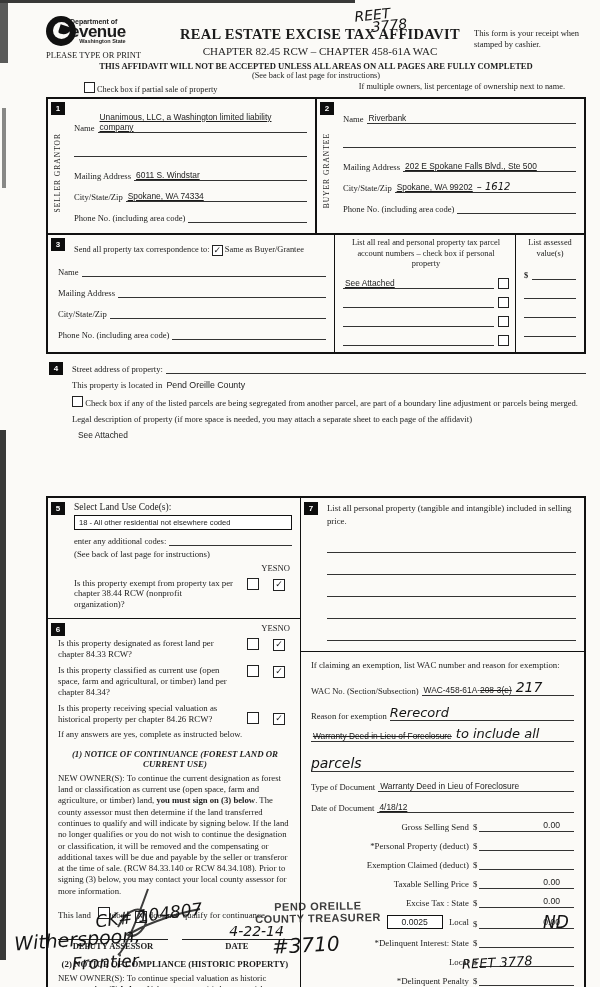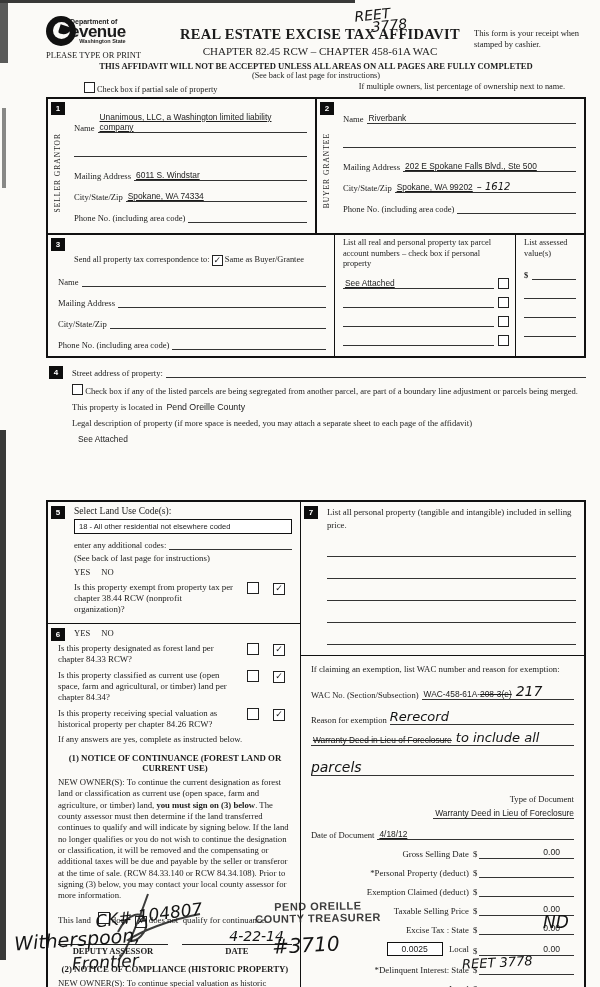--- a/index.html
+++ b/index.html
@@ -43,34 +43,34 @@
         font-size:7.5px;letter-spacing:1px;line-height:9px;}
   .fld{display:flex;align-items:flex-end;gap:3px;margin-top:9px;font-size:8.6px;}
   .fld .lab{white-space:nowrap;}
   .ln{flex:1;border-bottom:1px solid #333;min-height:11px;display:flex;align-items:flex-end;gap:4px;}
   .val{font-family:"Liberation Sans",sans-serif;font-size:8.4px;padding-left:2px;}
   
   .s3{display:flex;border:2px solid #111;border-top:none;}
   .s3a{width:47%;position:relative;padding:4px 8px 6px 26px;border-right:1.5px solid #111;}
   .s3b{width:31%;padding:3px 6px 6px 8px;border-right:1.5px solid #111;font-size:8.3px;}
   .s3c{flex:1;padding:3px 8px 6px 8px;font-size:8.3px;}
-  .s3head{font-size:8.4px;text-align:left;line-height:1.25;}
+  .s3head{font-size:8.4px;text-align:center;line-height:1.25;}
   .cline{display:flex;align-items:flex-end;gap:4px;margin-top:8px;}
   .cline .ln{min-height:10px;}
   
   .s4{position:relative;padding:6px 0 0 26px;font-size:8.6px;}
   .s4 p{margin:6px 0 0;}
   
   .cols{display:flex;border:2px solid #111;margin-top:4px;}
   .lcol{width:47%;border-right:1.5px solid #111;position:relative;}
   .rcol{flex:1;position:relative;}
   .sec{position:relative;padding:4px 8px 6px 26px;font-size:8.8px;}
   .codebox{border:1.5px solid #111;font-family:"Liberation Sans",sans-serif;font-size:7.6px;
            padding:2px 4px;margin:3px 0 2px;background:#fff;}
-  .yn{display:flex;justify-content:flex-start;gap:11px;font-size:8.6px;font-weight:400;margin:4px 2px 0 0;}
+  .yn{display:flex;justify-content:flex-end;gap:0;font-size:8.6px;font-weight:400;margin:4px 2px 0 0;}
   .qrow{display:flex;align-items:flex-start;margin-top:5px;}
   .qrow .q{flex:1;padding-right:6px;line-height:1.25;}
   .qrow .b{width:26px;text-align:center;}
   .notice-t{text-align:center;font-weight:700;font-size:8.8px;margin-top:8px;}
   .body-p{font-size:8.7px;line-height:1.3;margin-top:4px;text-align:left;}
   .sigrow{display:flex;gap:14px;margin-top:16px;font-size:8.8px;}
   .sigrow .half{flex:1;border-top:1px solid #222;text-align:center;padding-top:1px;font-weight:700;font-size:8.6px;}
   
   .mrow{display:flex;align-items:flex-end;font-size:8.8px;margin-top:7px;}
   .mlab{width:158px;text-align:right;white-space:nowrap;}
@@ -186,21 +186,21 @@
         <div class="fld">
             <span class="lab">Phone No. (including area code)</span>
           <span class="ln"></span>
           </div>
       </div>
     </div>
 
     <div class="s3">
       <div class="s3a">
         <div class="numbox tl">3</div>
-        <div style="font-size:8.4px;margin-top:16px;">
+        <div style="font-size:8.4px;margin-top:6px;">
           <span>Send all property tax correspondence to:</span>
           <span class="cb"><span>✓</span></span>
           <span>Same as Buyer/Grantee</span>
         </div>
         <div class="fld" style="margin-left:-16px;">
             <span class="lab">Name</span>
             <span class="ln"></span>
           </div>
         <div class="fld" style="margin-left:-16px;">
             <span class="lab">Mailing Address</span>
@@ -253,24 +253,24 @@
           </div>
       </div>
     </div>
 
     <div class="s4">
       <div class="numbox" style="left:3px;top:8px;">4</div>
       <div class="fld" style="margin-top:2px;">
           <span class="lab">Street address of property:</span>
           <span class="ln"></span>
         </div>
+      <p><span>This property is located in</span>
+         <span class="val" style="font-size:8.8px;">Pend Oreille County</span></p>
       <p><span class="cb"></span>
          <span>Check box if any of the listed parcels are being segregated from another parcel, are part of a boundary line adjustment or parcels being merged.</span></p>
-      <p><span>This property is located in</span>
-         <span class="val" style="font-size:8.8px;">Pend Oreille County</span></p>
       <p>Legal description of property (if more space is needed, you may attach a separate sheet to each page of the affidavit)</p>
       <p class="val" style="margin-left:4px;">See Attached</p>
       <div style="height:52px;"></div>
     </div>
 
     <div class="cols">
       <div class="lcol">
         <div class="sec" style="border-bottom:1.5px solid #111;padding-bottom:8px;">
           <div class="numbox" style="left:3px;top:4px;">5</div>
           <div style="font-size:9.5px;">Select Land Use Code(s):</div>
@@ -299,27 +299,27 @@
           <div class="qrow" style="margin-left:-16px;">
             <div class="q">Is this property designated as forest land per chapter 84.33 RCW?</div>
             <div class="b"><span class="cb big"></span></div>
             <div class="b"><span class="cb big"><span>✓</span></span></div>
           </div>
           <div class="qrow" style="margin-left:-16px;">
             <div class="q">Is this property classified as current use (open space, farm and agricultural, or timber) land per chapter 84.34?</div>
             <div class="b"><span class="cb big"></span></div>
             <div class="b"><span class="cb big"><span>✓</span></span></div>
           </div>
-          <div class="qrow" style="margin-left:-16px;">
+          <div class="qrow" style="margin-left:-16px;align-items:flex-end;">
             <div class="q">Is this property receiving special valuation as historical property per chapter 84.26 RCW?</div>
             <div class="b"><span class="cb big"></span></div>
             <div class="b"><span class="cb big"><span>✓</span></span></div>
           </div>
           <div class="body-p" style="margin-left:-16px;">If any answers are yes, complete as instructed below.</div>
-          <div class="notice-t" style="margin-left:-16px;">(1) NOTICE OF CONTINUANCE (FOREST LAND OR CURRENT USE)</div>
+          <div class="notice-t" style="margin-left:-16px;font-style:italic;">(1) NOTICE OF CONTINUANCE (FOREST LAND OR CURRENT USE)</div>
           <div class="body-p" style="margin-left:-16px;"><span>NEW OWNER(S): To continue the current designation as forest land or classification as current use (open space, farm and agriculture, or timber) land, </span><b>you must sign on (3) below</b><span>. The county assessor must then determine if the land transferred continues to qualify and will indicate by signing below. If the land no longer qualifies or you do not wish to continue the designation or classification, it will be removed and the compensating or additional taxes will be due and payable by the seller or transferor at the time of sale. (RCW 84.33.140 or RCW 84.34.108). Prior to signing (3) below, you may contact your local county assessor for more information.</span></div>
           <div style="margin:10px 0 0 -16px;font-size:8.8px;position:relative;">
             <span>This land</span>&nbsp;&nbsp;
             <span class="cb big"></span>
             <span>does</span>&nbsp;&nbsp;
             <span class="cb big"><span style="font-style:normal;" class="hw">✗</span></span>
             <span>does not</span>&nbsp;
             <span>qualify for continuance.</span>
           </div>
           <div class="sigrow" style="margin-left:-16px;position:relative;">
@@ -375,36 +375,36 @@
               <span class="ln">
               <span class="val strike">Warranty Deed in Lieu of Foreclosure</span>
               <span class="hw" style="font-size:13px;">to include all</span>
               </span>
             </div>
           <div class="fld" style="margin-top:13px;">
               <span class="ln">
                 <span class="hw" style="font-size:14px;">parcels</span>
               </span>
             </div>
-          <div class="fld" style="margin-top:18px;flex-direction:column;">
+          <div class="fld" style="margin-top:8px;">
               <span class="lab">Type of Document</span>
             <span class="ln">
                 <span class="val">Warranty Deed in Lieu of Foreclosure</span>
               </span>
             </div>
           <div class="fld">
               <span class="lab">Date of Document</span>
             <span class="ln">
                 <span class="val" style="text-decoration:underline;">4/18/12</span>
               </span>
             </div>
 
           <div>
             <div class="mrow">
-                <span class="mlab">Gross Selling Date</span>
+                <span class="mlab">Gross Selling Send</span>
                 <span class="mdol">$</span>
                 <span class="mline"><span>0.00</span></span>
               </div>
             <div class="mrow">
                 <span class="mlab">*Personal Property (deduct)</span>
                 <span class="mdol">$</span>
                 <span class="mline"><span></span></span>
               </div>
             <div class="mrow">
                 <span class="mlab">Exemption Claimed (deduct)</span>

